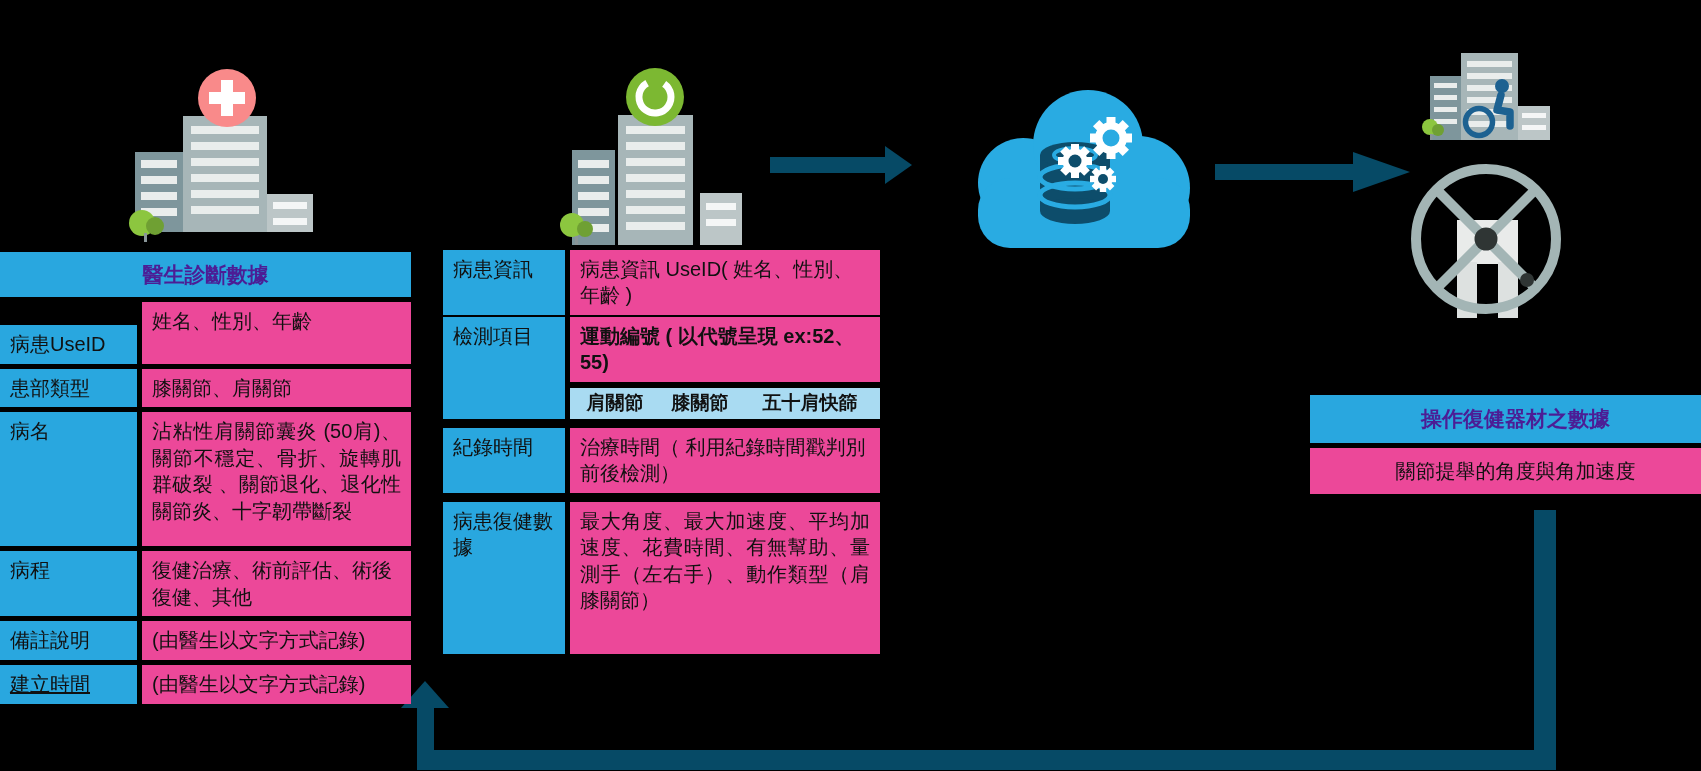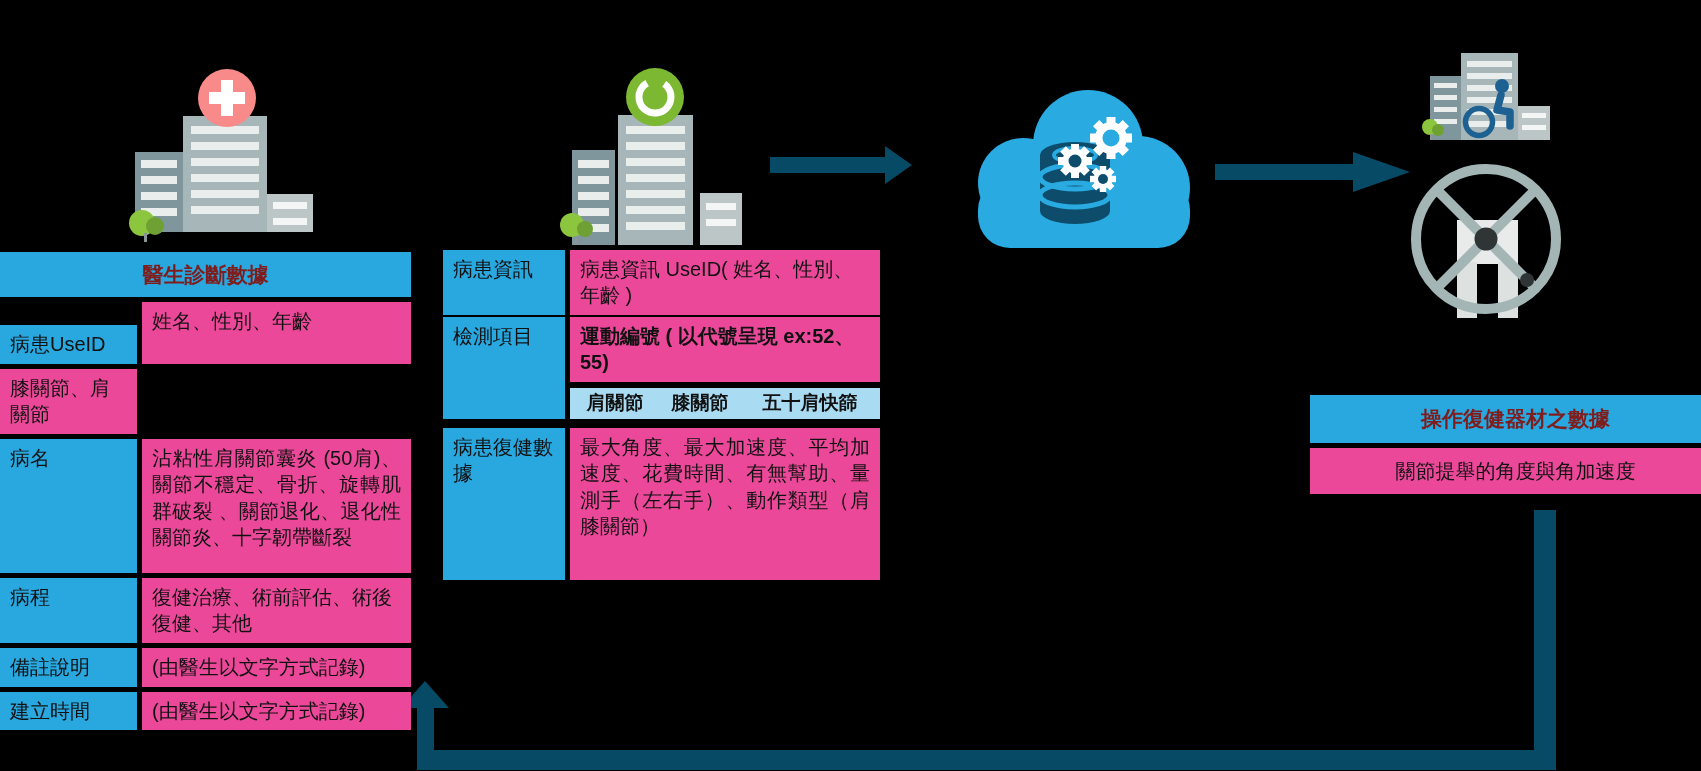--- a/index.html
+++ b/index.html
@@ -2,21 +2,21 @@
 <html><head>
 <meta charset="utf-8">
 <style>
   html,body{margin:0;padding:0;background:#000;}
   .canvas{position:relative;width:1701px;height:771px;background:#000;overflow:hidden;
           font-family:"Liberation Sans","DejaVu Sans",sans-serif;color:#111;}
   .abs{position:absolute;}
 
   
   .tbl{display:flex;flex-direction:column;gap:5px;}
-  .tbl-header{background:#29A7DF;color:#7f1d1d;font-weight:bold;font-size:21px;
+  .tbl-header{background:#29A7DF;color:#4c1d95;font-weight:bold;font-size:21px;
               display:flex;align-items:center;justify-content:center;}
   .trow{display:grid;column-gap:5px;}
   .lbl{background:#29A7DF;padding:6px 10px;font-size:20px;line-height:1.32;}
   .val{background:#ec4899;padding:6px 10px;font-size:20px;line-height:1.32;}
   .just{text-align:justify;}
   .doctor-table .trow{grid-template-columns:137px 1fr;}
   .patient-table .trow{grid-template-columns:122px 1fr;}
   .center{display:flex;align-items:center;justify-content:center;text-align:center;padding:6px 8px;}
   .vstack{display:flex;flex-direction:column;gap:6px;font-weight:bold;}
   .subrow{display:grid;grid-template-columns:90px 80px 1fr;height:31px;}
@@ -214,56 +214,61 @@
     <div class="arrowhead-up" style="left:401px;top:681px;"></div>
   </div>
 
   <div class="abs tbl doctor-table" style="left:0;top:252px;width:411px;">
     <div class="tbl-header" style="height:45px;">醫生診斷數據</div>
     <div class="trow">
       <div class="lbl" style="min-height:27px;margin-top:23px;">病患UseID</div>
       <div class="val">姓名、性別、年齡</div>
     </div>
     <div class="trow">
+      <div class="lbl" style="min-height:26px;">患部類型</div>
       <div class="val">膝關節、肩關節</div>
     </div>
     <div class="trow">
       <div class="lbl" style="min-height:122px;">病名</div>
       <div class="val just">沾粘性肩關節囊炎 (50肩)、關節不穩定、骨折、旋轉肌群破裂 、關節退化、退化性關節炎、十字韌帶斷裂</div>
     </div>
     <div class="trow">
       <div class="lbl" style="min-height:46px;">病程</div>
       <div class="val">復健治療、術前評估、術後復健、其他</div>
     </div>
     <div class="trow">
       <div class="lbl" style="min-height:27px;">備註說明</div>
       <div class="val">(由醫生以文字方式記錄)</div>
     </div>
     <div class="trow">
-      <div class="lbl" style="min-height:26px;">建立時間</div>
+      <div class="lbl" style="min-height:26px;text-decoration:underline;">建立時間</div>
       <div class="val">(由醫生以文字方式記錄)</div>
     </div>
   </div>
 
   <div class="abs tbl patient-table" style="left:443px;top:250px;width:437px;gap:9px;">
     <div class="trow" style="height:58px;">
       <div class="lbl">病患資訊</div>
       <div class="val">病患資訊 UseID( 姓名、性別、年齡 )</div>
     </div>
     <div class="trow">
       <div class="lbl">檢測項目</div>
       <div class="vstack">
         <div class="val" style="flex:1;">運動編號 ( 以代號呈現 ex:52、55)</div>
         <div class="subrow">
           <div class="subcell">肩關節</div>
           <div class="subcell">膝關節</div>
           <div class="subcell">五十肩快篩</div>
         </div>
       </div>
     </div>
+    <div class="trow" style="height:65px;">
+      <div class="lbl">紀錄時間</div>
+      <div class="val">治療時間（ 利用紀錄時間戳判別前後檢測）</div>
+    </div>
     <div class="trow" style="height:152px;">
       <div class="lbl">病患復健數據</div>
       <div class="val just">最大角度、最大加速度、平均加速度、花費時間、有無幫助、量測手（左右手）、動作類型（肩膝關節）</div>
     </div>
   </div>
 
   <div class="abs tbl" style="left:1286px;top:395px;width:411px;padding-left:24px;">
     <div class="tbl-header" style="height:48px;">操作復健器材之數據</div>
     <div class="val center" style="height:34px;">關節提舉的角度與角加速度</div>
   </div>

